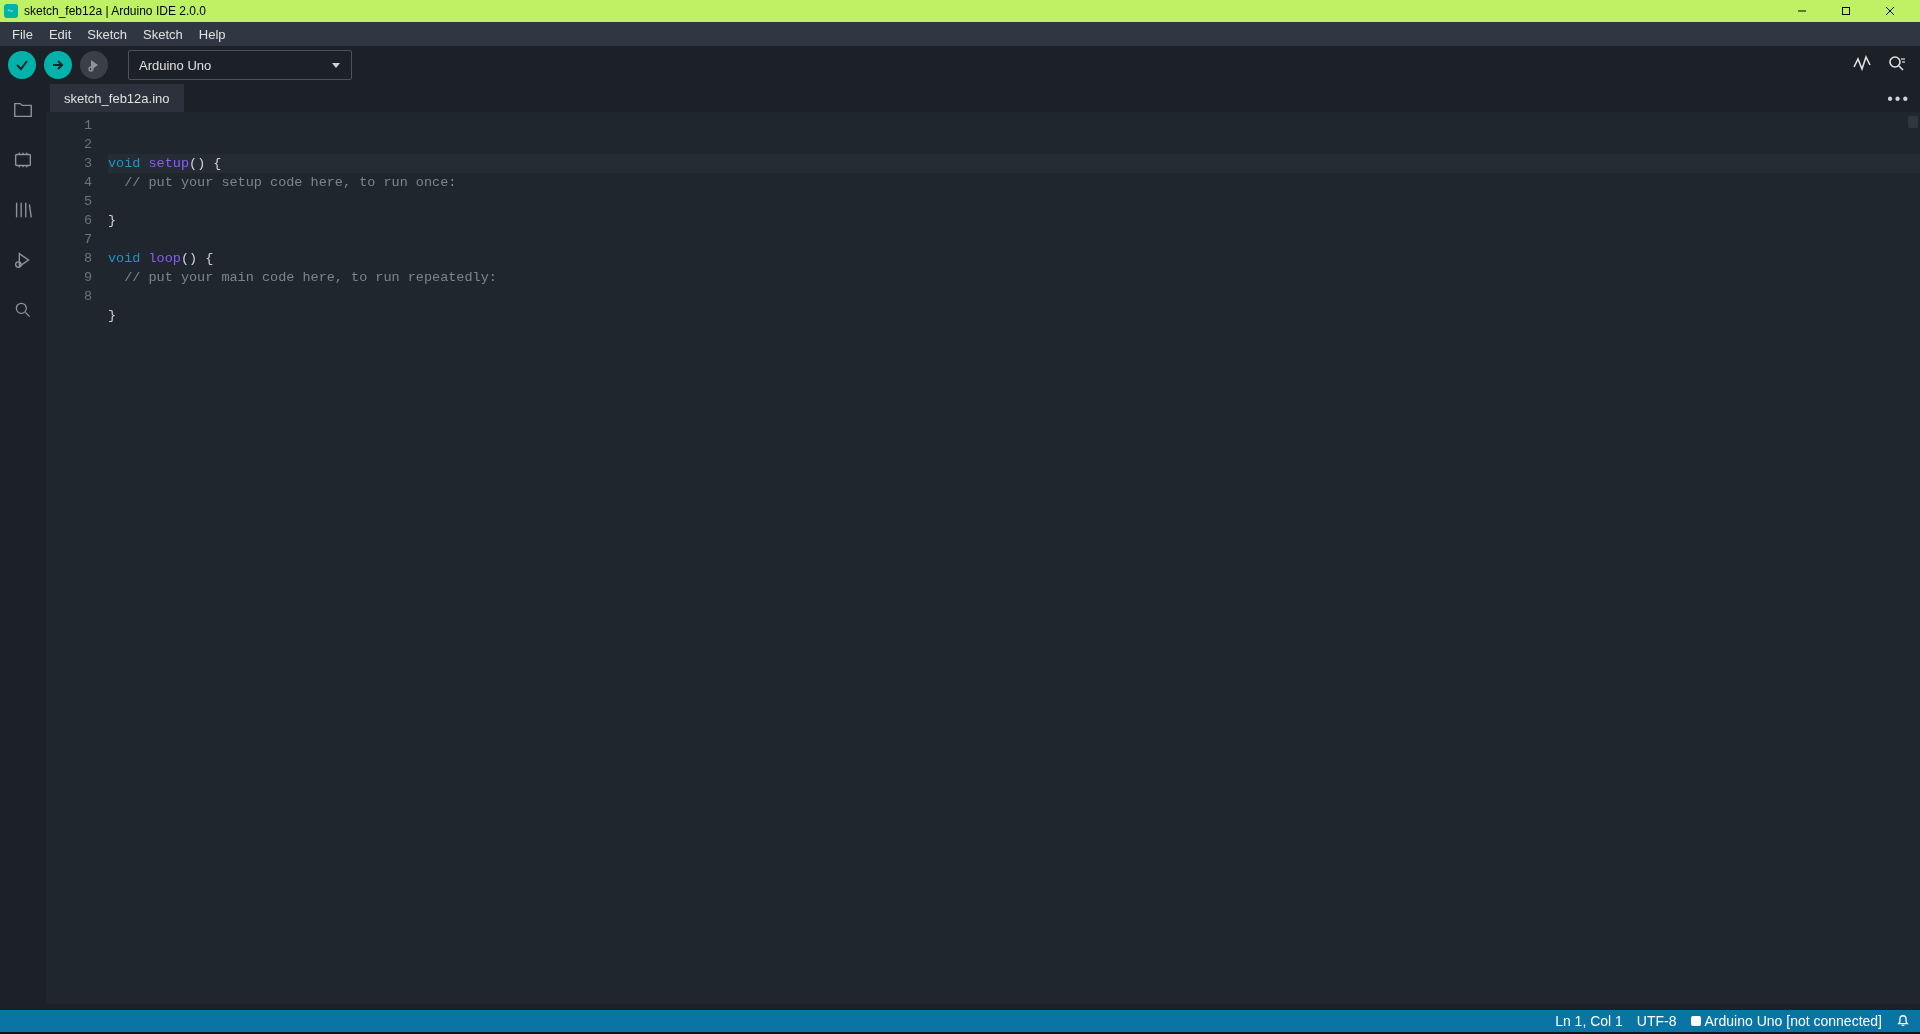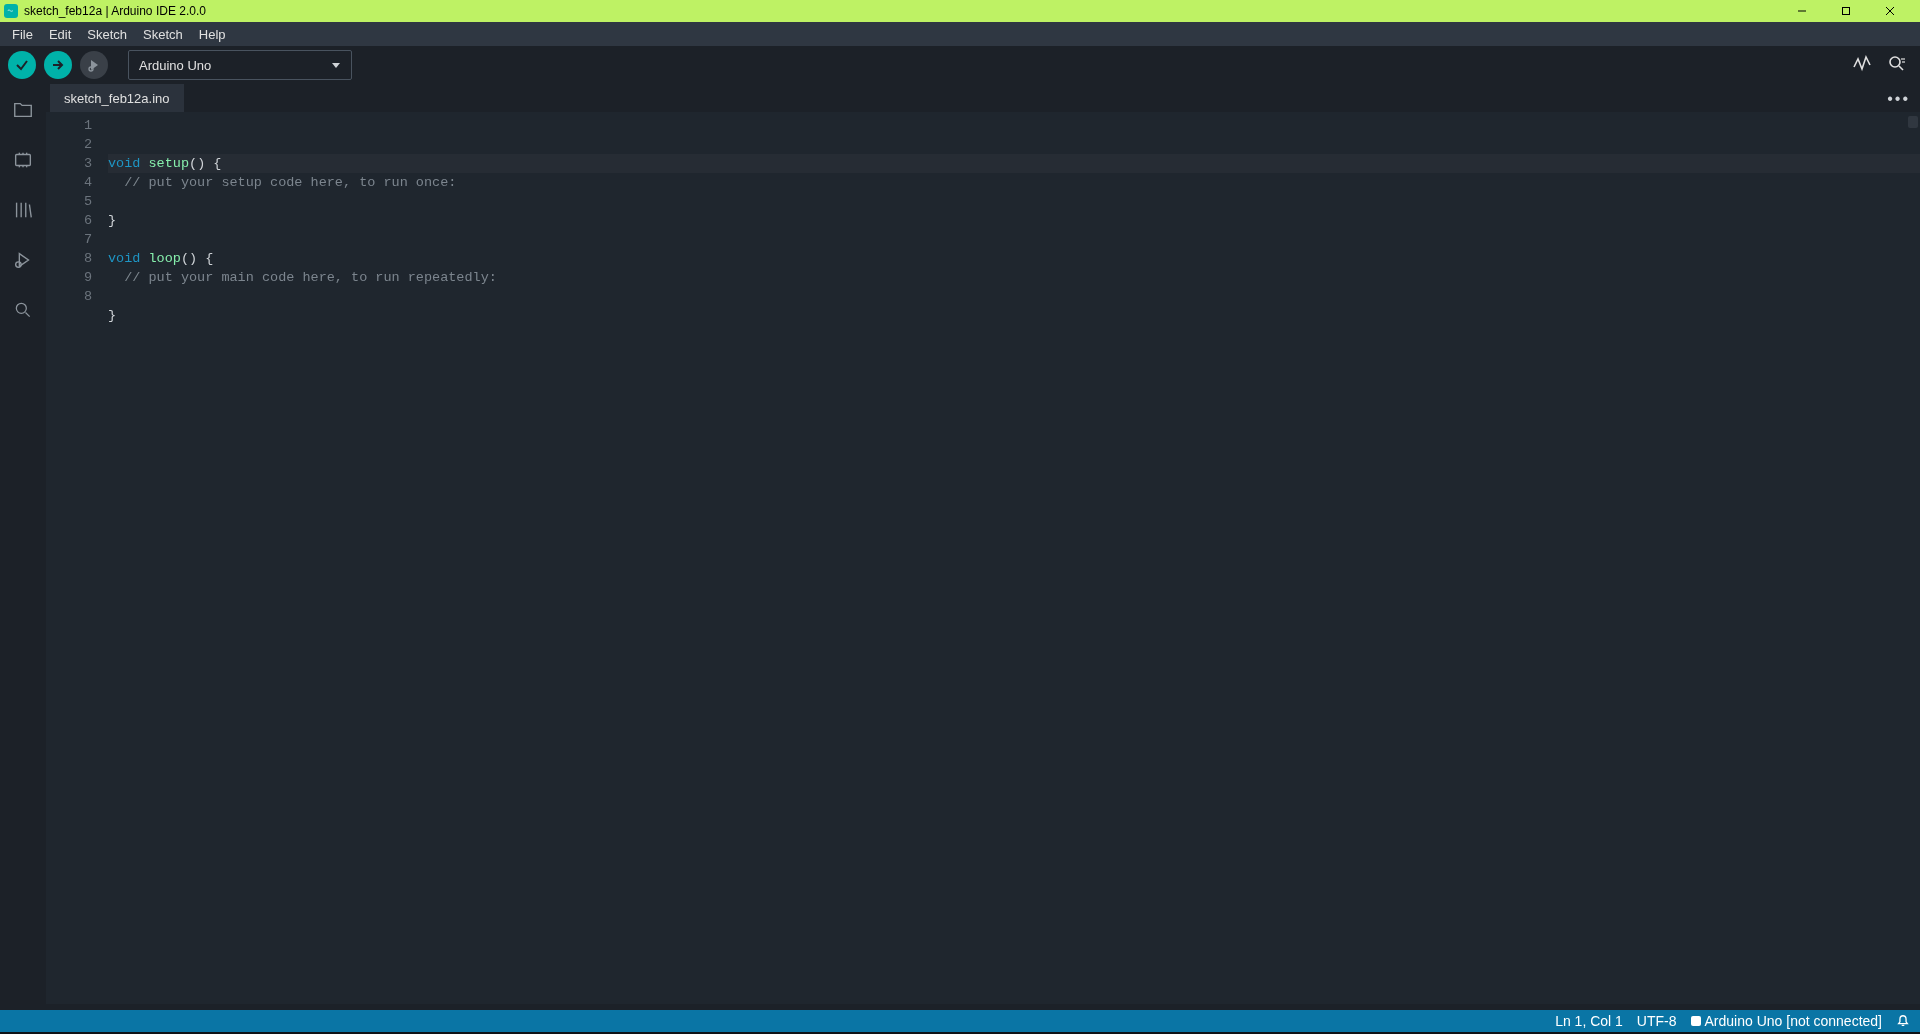--- a/index.html
+++ b/index.html
@@ -42,21 +42,21 @@
   .tabbar { height: 28px; background: #1c2128; display:flex; align-items:flex-end; padding-left:4px; position: relative;}
   .tab { height: 28px; background: #242b34; color:#e0e0e0; font-size: 13px; padding: 0 14px; display:flex; align-items:center; border-right:1px solid #1c2128; cursor:pointer;}
   .tab.active { background: #2b323c; }
   .tab-more { position:absolute; right:10px; top:6px; color:#cfd3d7; cursor:pointer; font-size:16px; letter-spacing:2px;}
   .editor { flex:1; background:#1f262e; display:flex; font-family: "Consolas","Menlo","Courier New",monospace; font-size:13.5px; line-height:19px; overflow:hidden; position:relative;}
   .gutter { width:62px; background:#1f262e; text-align:right; color:#6b737c; padding: 4px 16px 0 0; user-select:none;}
   .gutter div{ height:19px;}
   .code { flex:1; padding: 4px 0 0 0; color:#cfd3d7; white-space:pre; position:relative;}
   .code .line{ height:19px; padding-left:0;}
   .code .hl { background: rgba(255,255,255,0.03);}
-  .kw { color:#1e95c4; } .fn { color:#86efac; } .cm { color:#7c858e; } .pn{ color:#cfd3d7;} .br{ color:#cfd3d7;}
+  .kw { color:#1e95c4; } .fn { color:#8b5cf6; } .cm { color:#7c858e; } .pn{ color:#cfd3d7;} .br{ color:#cfd3d7;}
   .scrollbar-v { position:absolute; right:2px; top:4px; width:10px; height:12px; background:#4a525c; border-radius:2px; opacity:.4;}
 
   
   .panel-strip { height: 6px; background:#1c2128;}
 
   
   .statusbar { height: 22px; background:#0a75a5; color:#fff; font-size:14px; display:flex; align-items:center; justify-content:flex-end; padding: 0 10px; gap:14px;}
   .statusbar .plug { width:10px; height:10px; background:#fff; border-radius:2px; display:inline-block; margin-right:4px; vertical-align:middle;}
   .statusbar .bell svg{ width:14px; height:14px; stroke:#fff; fill:none; stroke-width:1.5;}
   .statusbar span{ display:flex; align-items:center;}

